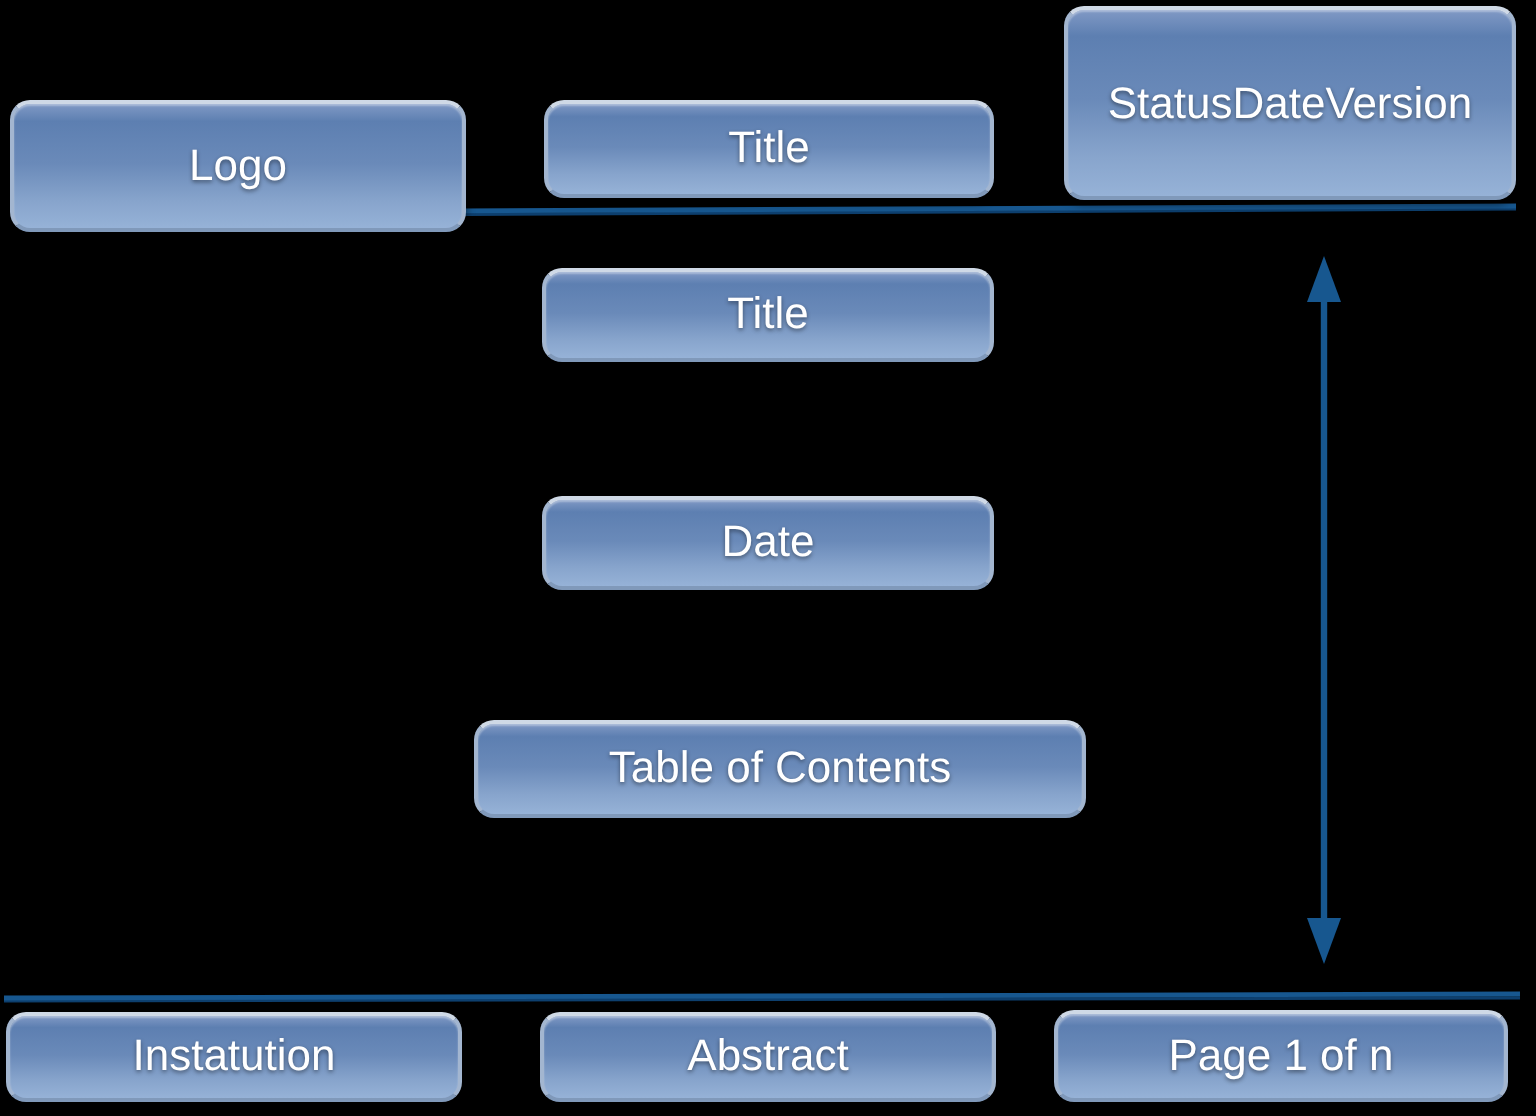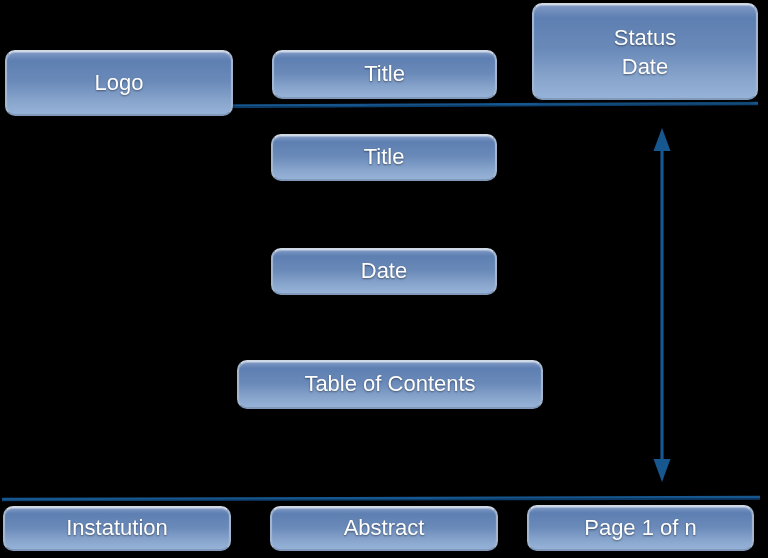--- a/index.html
+++ b/index.html
@@ -19,21 +19,21 @@
       #6a8ab9 48%,
       #87a4cc 78%,
       var(--box-bottom,#96b2d7) 100%);
     box-shadow:0 2px 4px rgba(0,0,0,.55), inset 0 1px 1px rgba(255,255,255,.35);
     display:flex;align-items:center;justify-content:center;
     color:var(--label,#ffffff);
     font-size:22px;line-height:1.2;
     text-shadow:0 1px 2px rgba(0,0,0,.45);
     white-space:nowrap;
   }
-  .box.multiline{flex-direction:column;line-height:29px;}
+  .box.multiline{flex-direction:row;line-height:29px;}
   .overlay{position:absolute;left:0;top:0;width:768px;height:558px;pointer-events:none;}
   .connector{stroke:var(--connector,#17578f);fill:none;}
   .connector-dark{stroke:#0d3f6e;fill:none;}
   .arrowhead{fill:var(--connector,#17578f);stroke:none;}
 </style>
 </head>
 <body>
 
 <div class="canvas">
 
@@ -53,20 +53,21 @@
     <span>Logo</span>
   </div>
 
   <div class="box" style="left:272px;top:50px;width:225px;height:49px">
     <span>Title</span>
   </div>
 
   <div class="box multiline" style="left:532px;top:3px;width:226px;height:97px">
     <span>Status</span>
     <span>Date</span>
+    <span>Version</span>
   </div>
 
   <div class="box" style="left:271px;top:134px;width:226px;height:47px">
     <span>Title</span>
   </div>
 
 
   <div class="box" style="left:271px;top:248px;width:226px;height:47px">
     <span>Date</span>
   </div>

